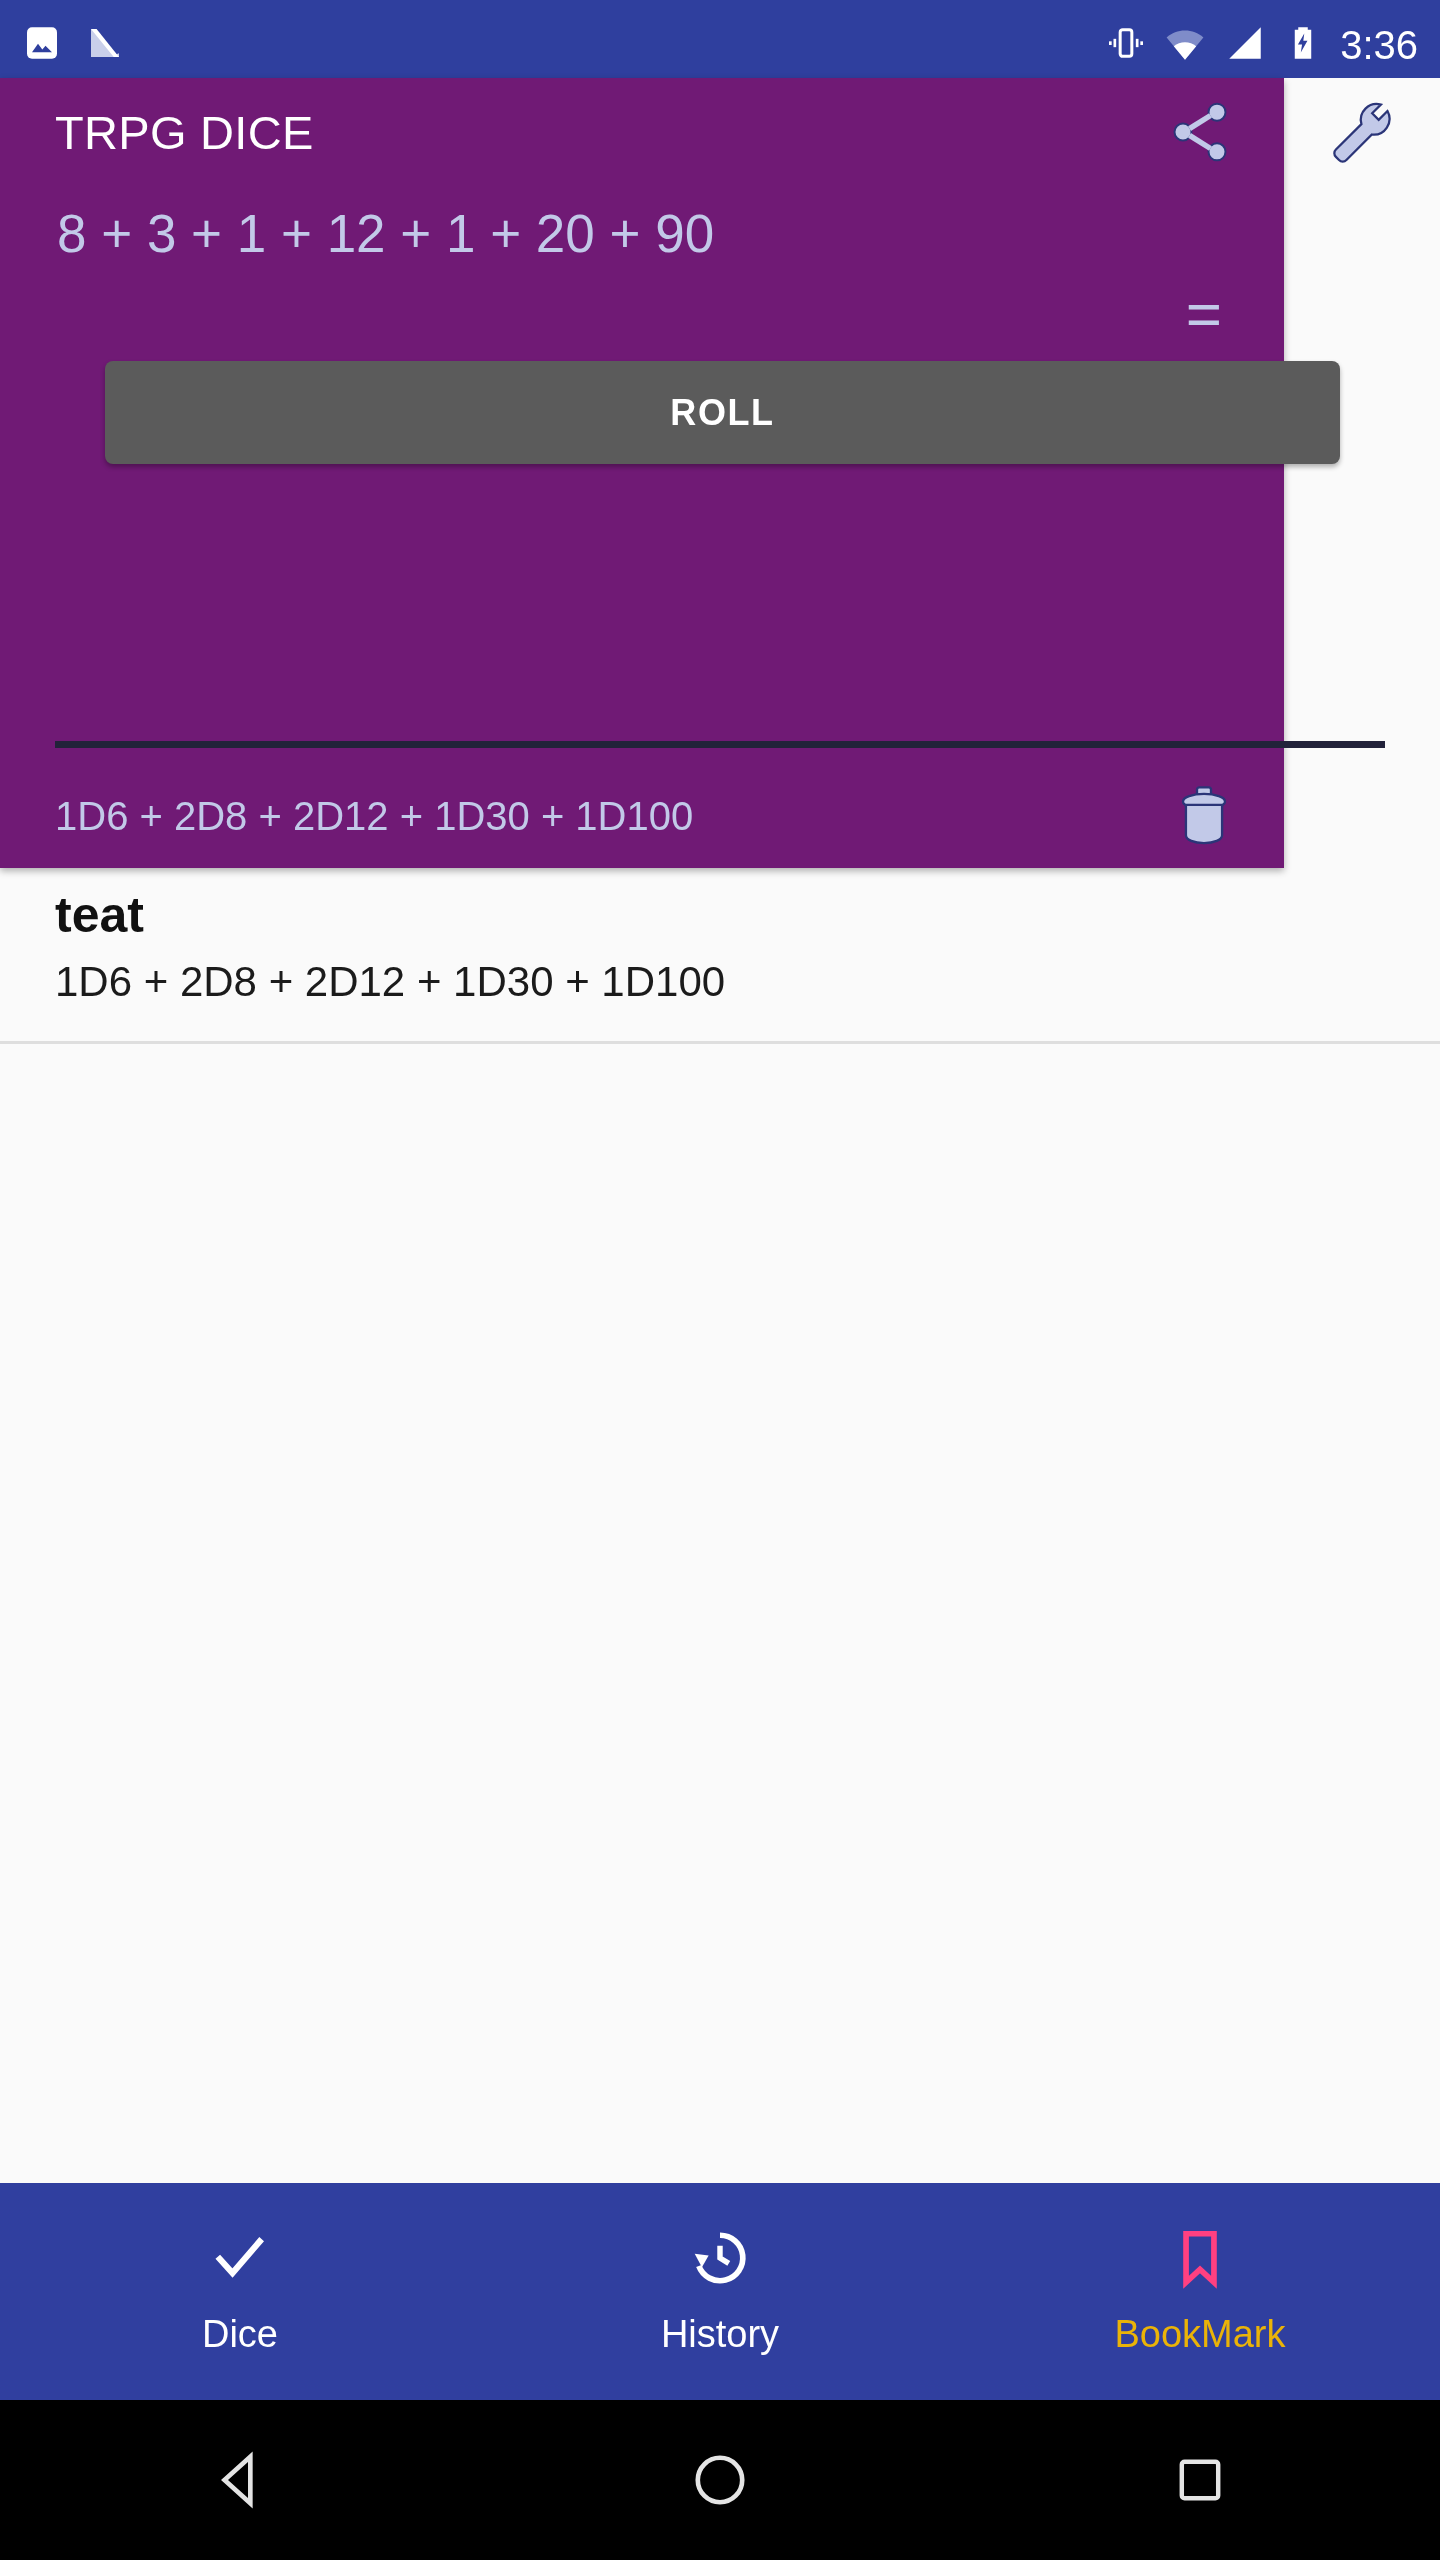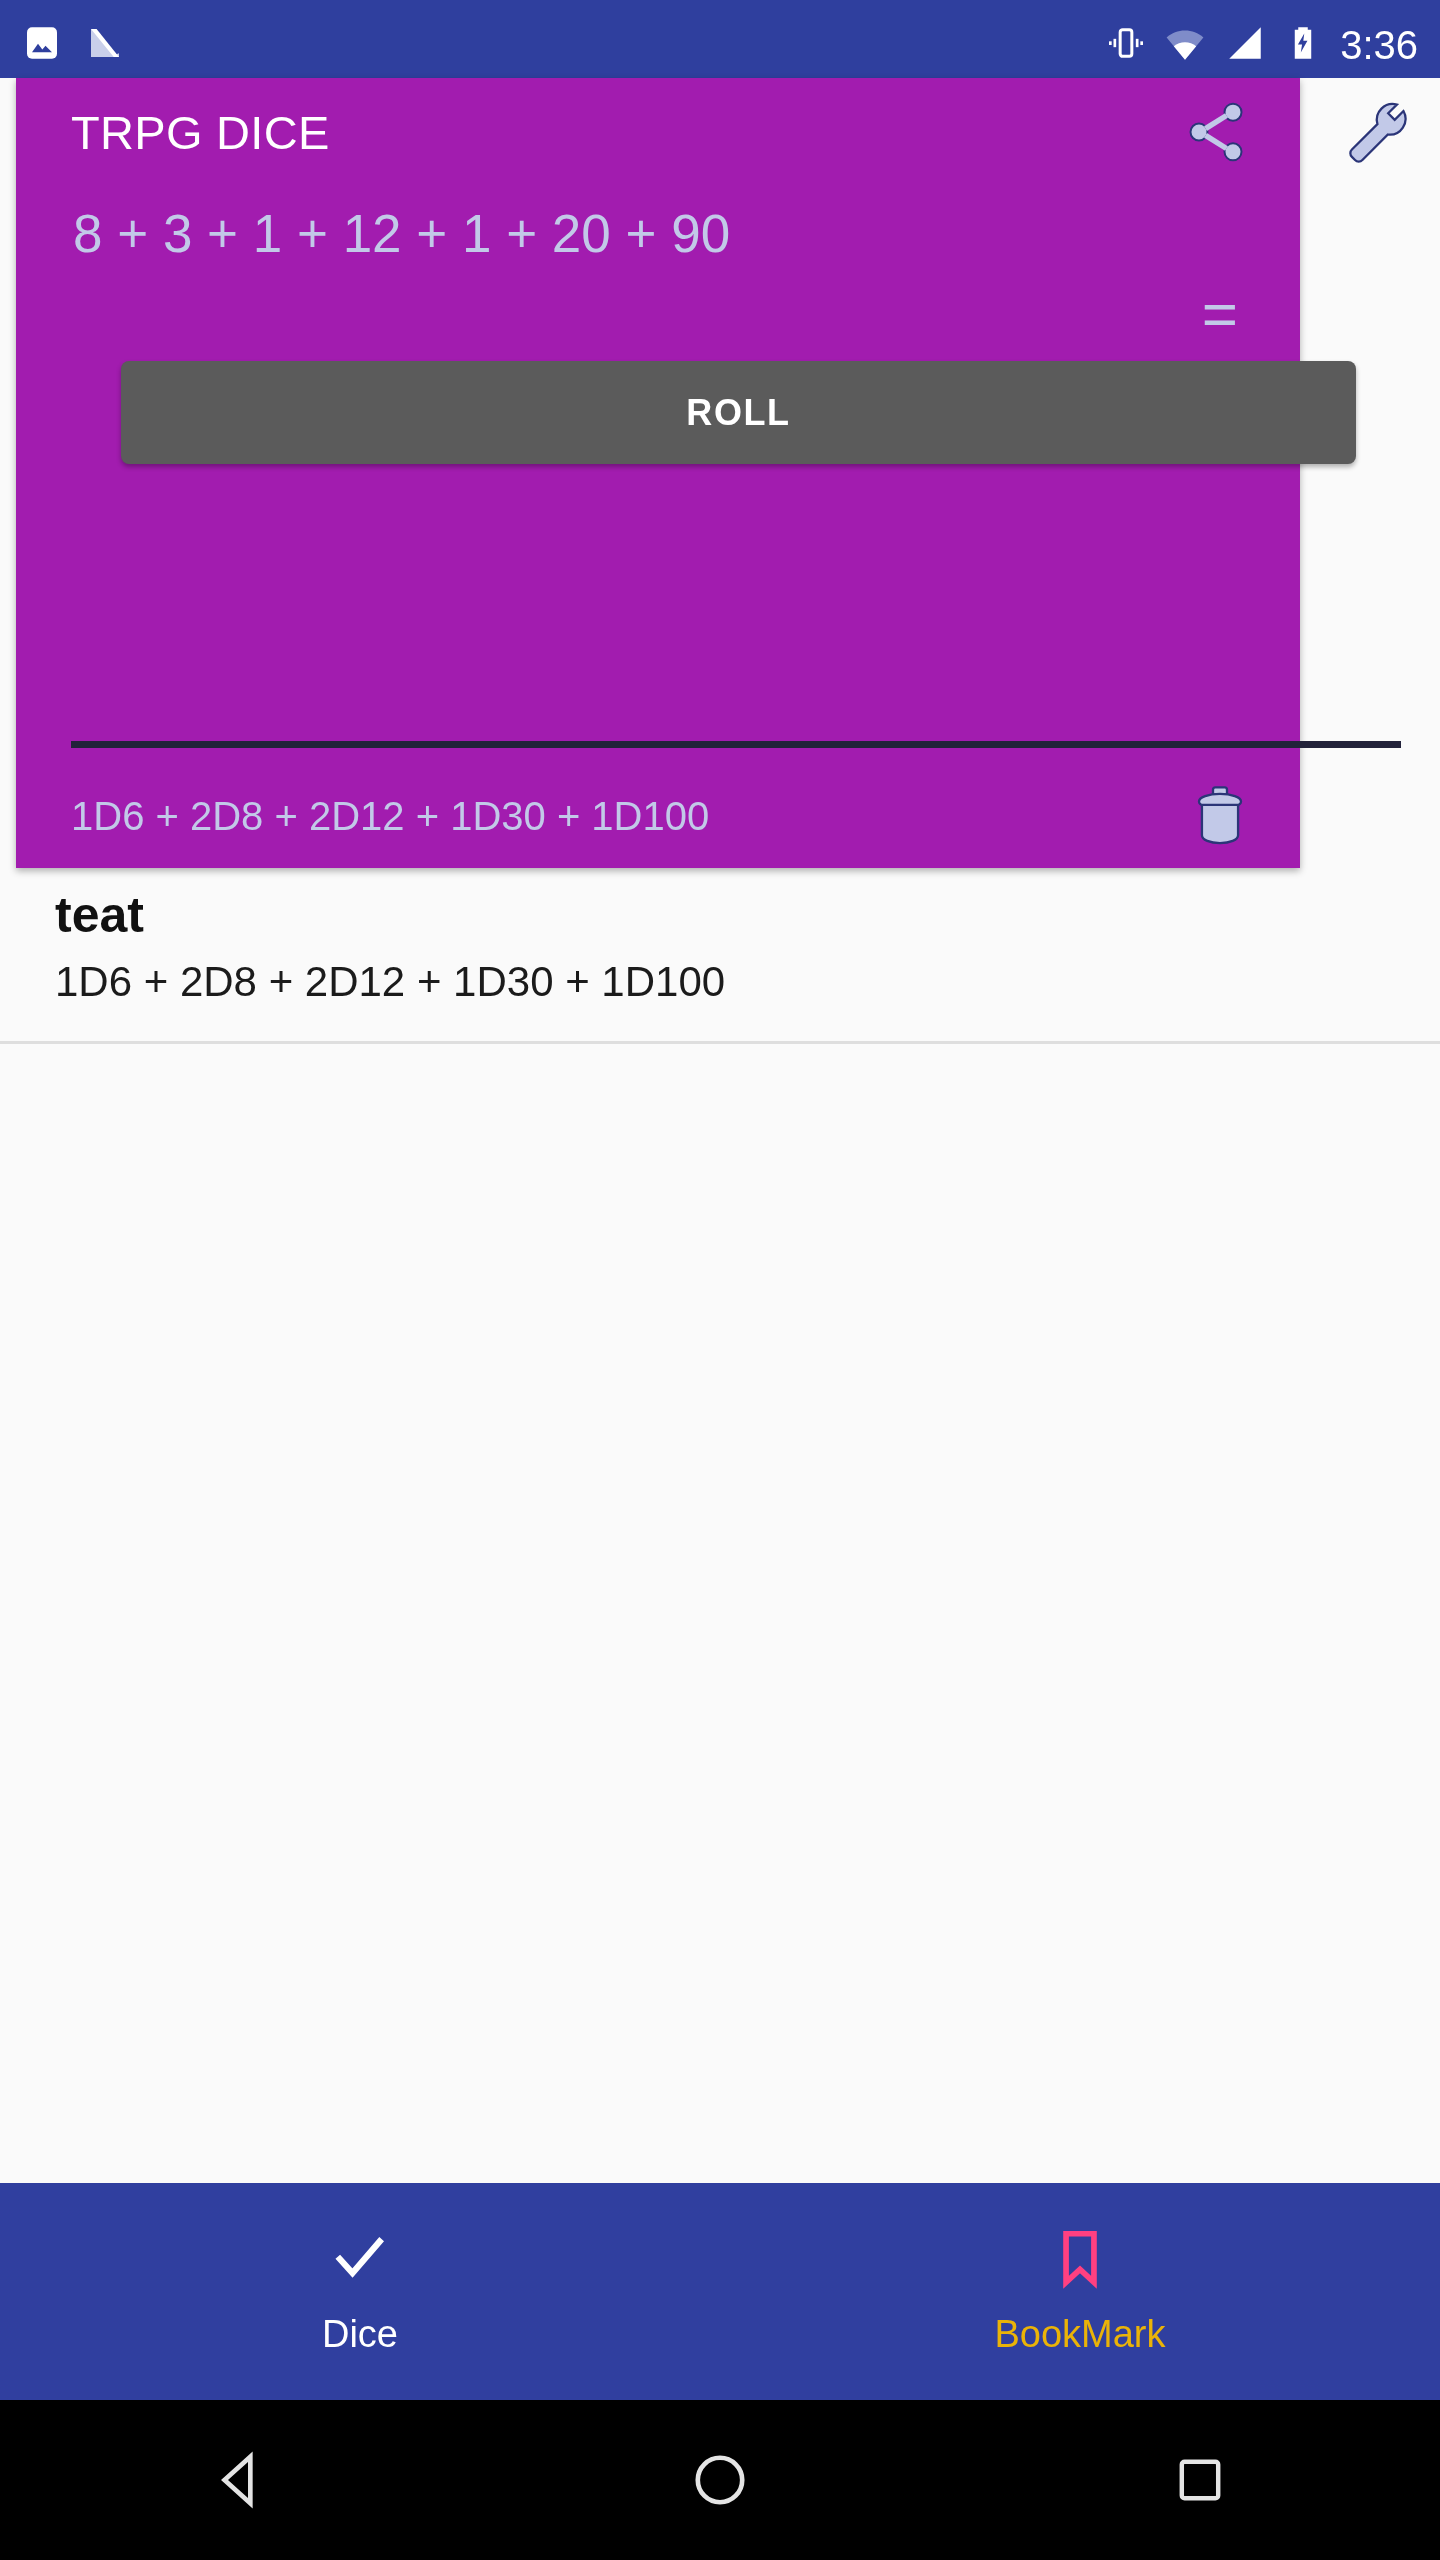--- a/index.html
+++ b/index.html
@@ -17,22 +17,22 @@
     background:#2f3f9e;
     display:flex; align-items:center; justify-content:space-between;
     padding:12px 22px 0 22px;
   }
   .sb-left{ display:flex; align-items:center; gap:22px; }
   .sb-right{ display:flex; align-items:center; gap:18px; }
   .sb-time{ color:#ffffff; font-size:40px; letter-spacing:0px; line-height:1; }
 
   
   .header-panel{
-    position:absolute; top:78px; left:16px; width:1284px; height:790px;
-    background:#a21caf;
+    position:absolute; top:78px; left:0; width:1284px; height:790px;
+    background:#701a75;
     box-shadow:0 3px 7px rgba(0,0,0,0.30);
     z-index:3;
   }
   .app-bar{
     position:absolute; top:0; left:0; width:1440px; height:108px;
     display:flex; align-items:center; justify-content:space-between;
     padding:0 44px 0 55px;
   }
   .app-title{
     color:#ffffff; font-size:47px; font-weight:400; letter-spacing:0.3px;
@@ -218,20 +218,30 @@
 
     <div class="nav-item nav-inactive">
       <span>
         <svg width="62" height="62" viewBox="0 0 24 24">
           <path d="M4.2 12.4l4.9 5.4L19.6 5.6" fill="none" stroke="#ffffff" stroke-width="2.4" stroke-linecap="square" stroke-linejoin="miter"></path>
         </svg>
       </span>
       <span class="nav-label">Dice</span>
     </div>
 
+    <div class="nav-item nav-inactive">
+      <span>
+        <svg width="62" height="62" viewBox="0 0 24 24">
+          <path d="M12 3.2a8.8 8.8 0 1 1-8.2 11.9" fill="none" stroke="#ffffff" stroke-width="2.2" stroke-linecap="butt"></path>
+          <path d="M2.2 10.4l5.4.6-2.6 4.6z" fill="#ffffff"></path>
+          <path d="M12 7.3V12l3.4 2.1" fill="none" stroke="#ffffff" stroke-width="2.1" stroke-linecap="butt"></path>
+        </svg>
+      </span>
+      <span class="nav-label">History</span>
+    </div>
 
     <div class="nav-item nav-active">
       <span>
         <svg width="62" height="62" viewBox="0 0 24 24">
           <path d="M6.6 2.6h10.8v18.8L12 16.4l-5.4 5z" fill="none" stroke="#ff4081" stroke-width="2.2" stroke-linejoin="miter"></path>
         </svg>
       </span>
       <span class="nav-label">BookMark</span>
     </div>
   </div>

